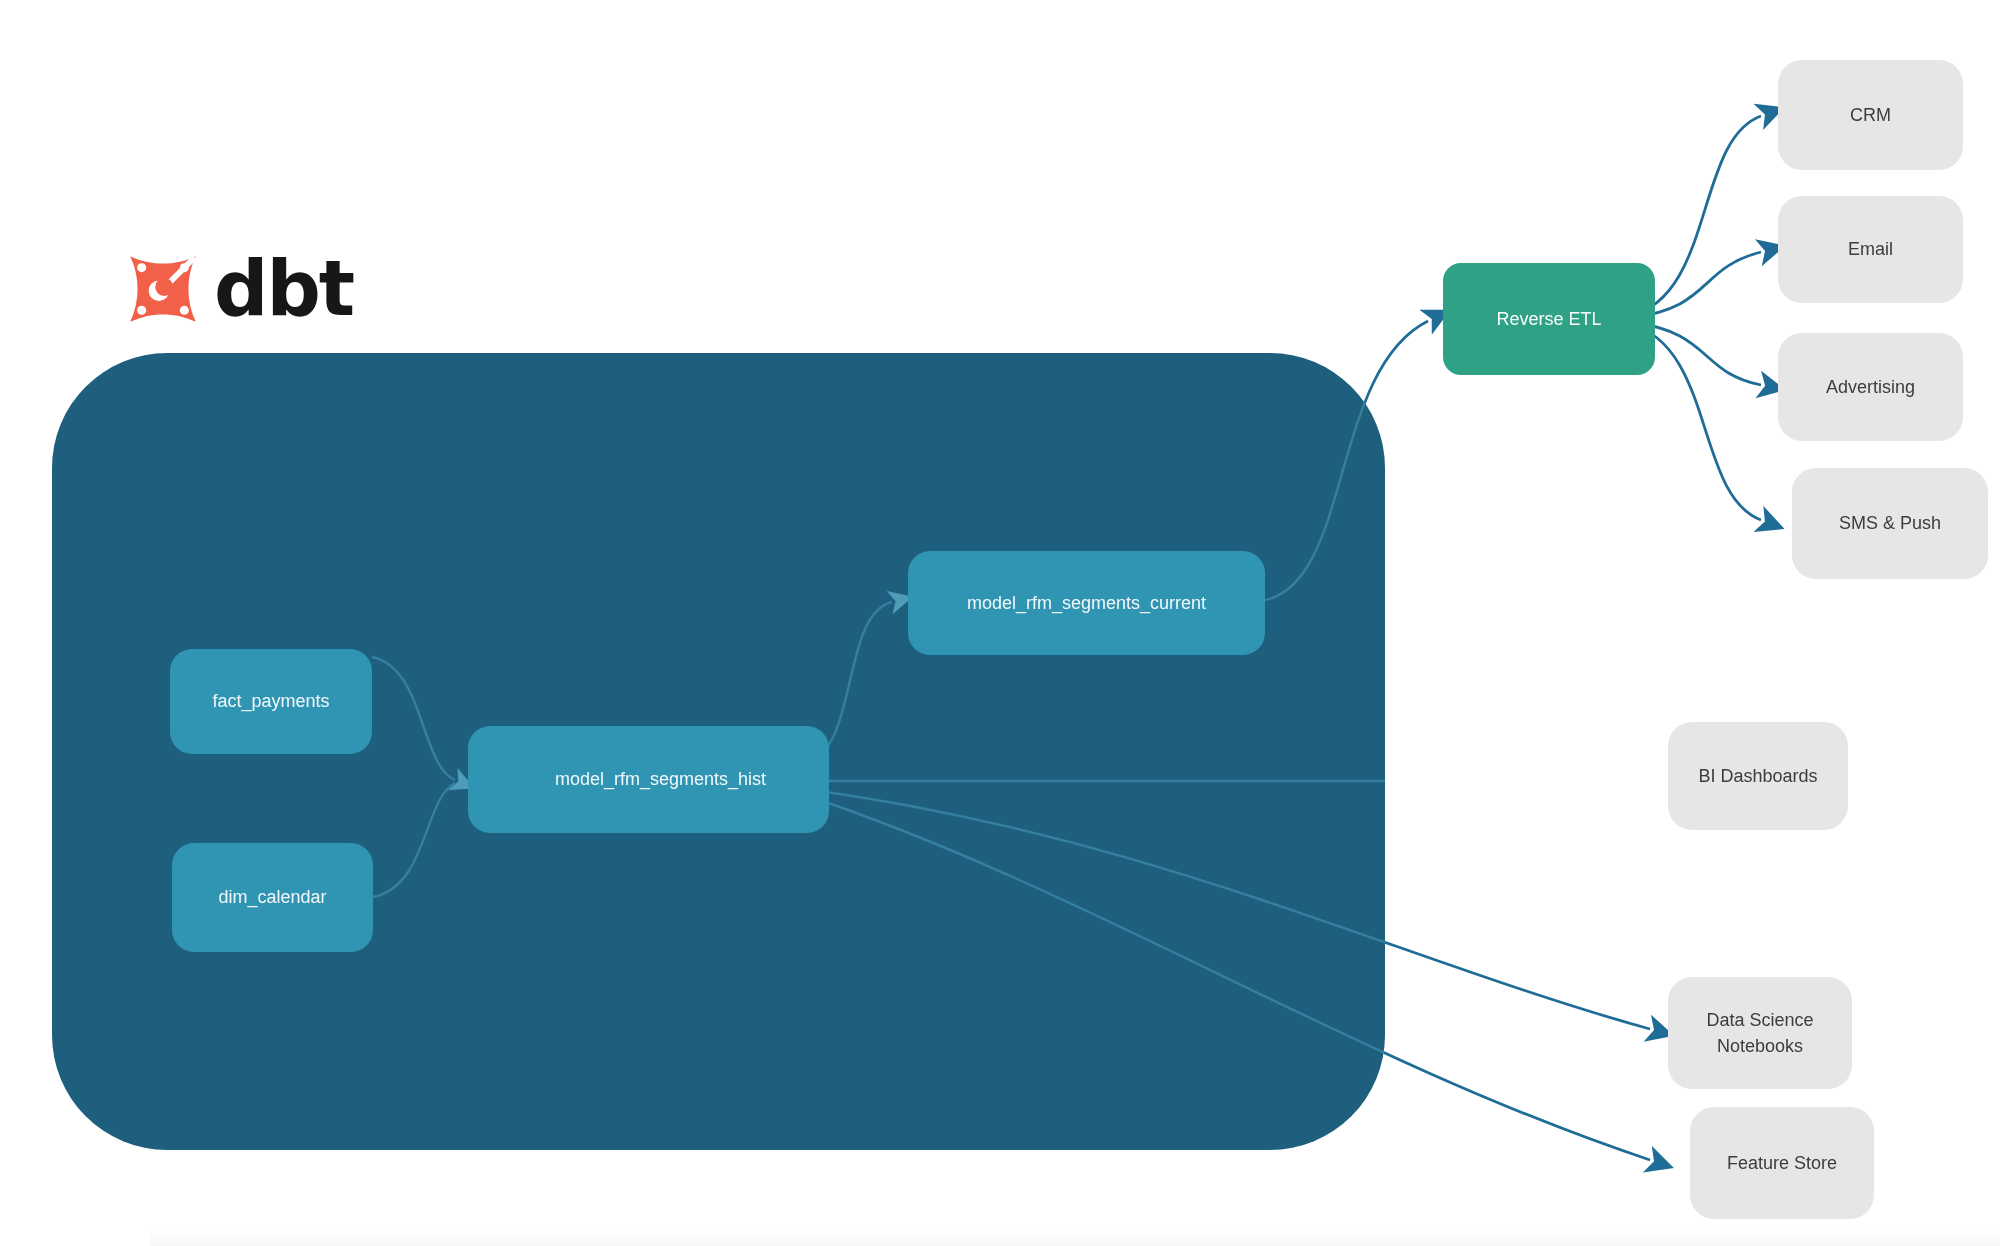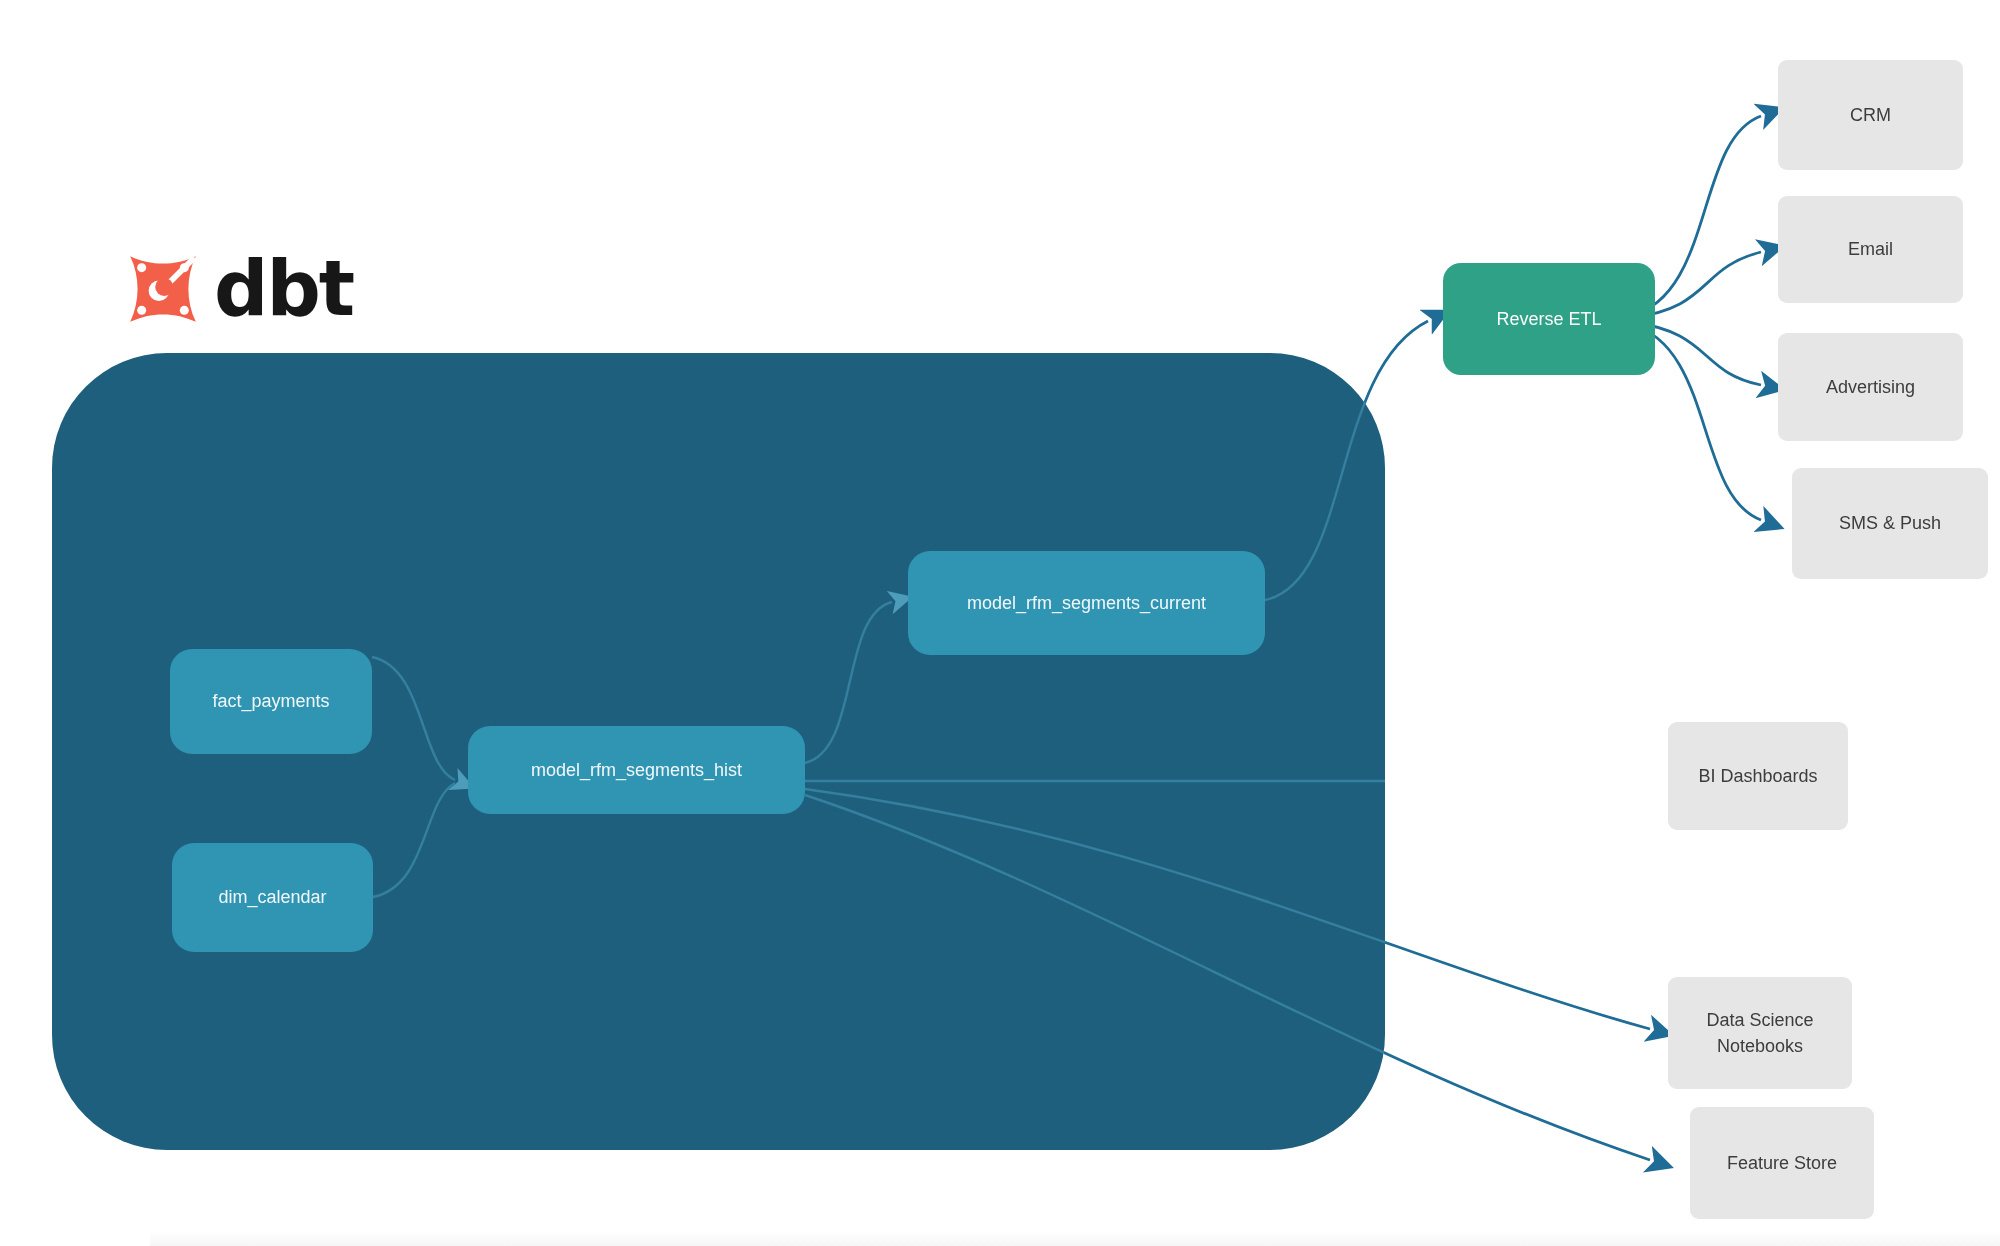--- a/index.html
+++ b/index.html
@@ -19,25 +19,25 @@
   
   svg.edges{position:absolute;left:0;top:0;width:2000px;height:1246px;z-index:2;pointer-events:none;}
   .edge-in{stroke:#35809F;stroke-width:2.4;fill:none;}
   .edge-out{stroke:#1F6C96;stroke-width:2.8;fill:none;}
 
   
   .node{position:absolute;display:flex;align-items:center;justify-content:center;text-align:center;
         z-index:3;font-size:18px;line-height:1.45;}
   .node-model{background:#3095B3;border-radius:22px;color:#F2F8FA;}
   .node-green{background:#2EA186;border-radius:18px;color:#FAFDFC;}
-  .node-gray{background:#E6E6E6;border-radius:9px;color:#3D3D3D;}
+  .node-gray{background:#E6E6E6;border-radius:24px;color:#3D3D3D;}
 
   .n-fact{left:170px;top:605px;width:202px;height:105px;margin-top:44px;}
   .n-dim{left:172px;top:843px;width:201px;height:109px;}
-  .n-hist{left:468px;top:726px;width:337px;height:88px;}
+  .n-hist{left:468px;top:726px;width:337px;height:107px;padding-left:24px;}
   .n-current{left:908px;top:551px;width:357px;height:104px;}
   .n-retl{left:1443px;top:263px;width:212px;height:112px;}
   .n-crm{left:1778px;top:60px;width:185px;height:110px;}
   .n-email{left:1778px;top:196px;width:185px;height:107px;}
   .n-adv{left:1778px;top:333px;width:185px;height:108px;}
   .n-sms{left:1792px;top:468px;width:196px;height:111px;}
   .n-bi{left:1668px;top:722px;width:180px;height:108px;}
   .n-ds{left:1668px;top:977px;width:184px;height:112px;padding:16px 14px;box-sizing:border-box;}
   .n-fs{left:1668px;top:1107px;width:184px;height:112px;margin-left:22px;}
 

